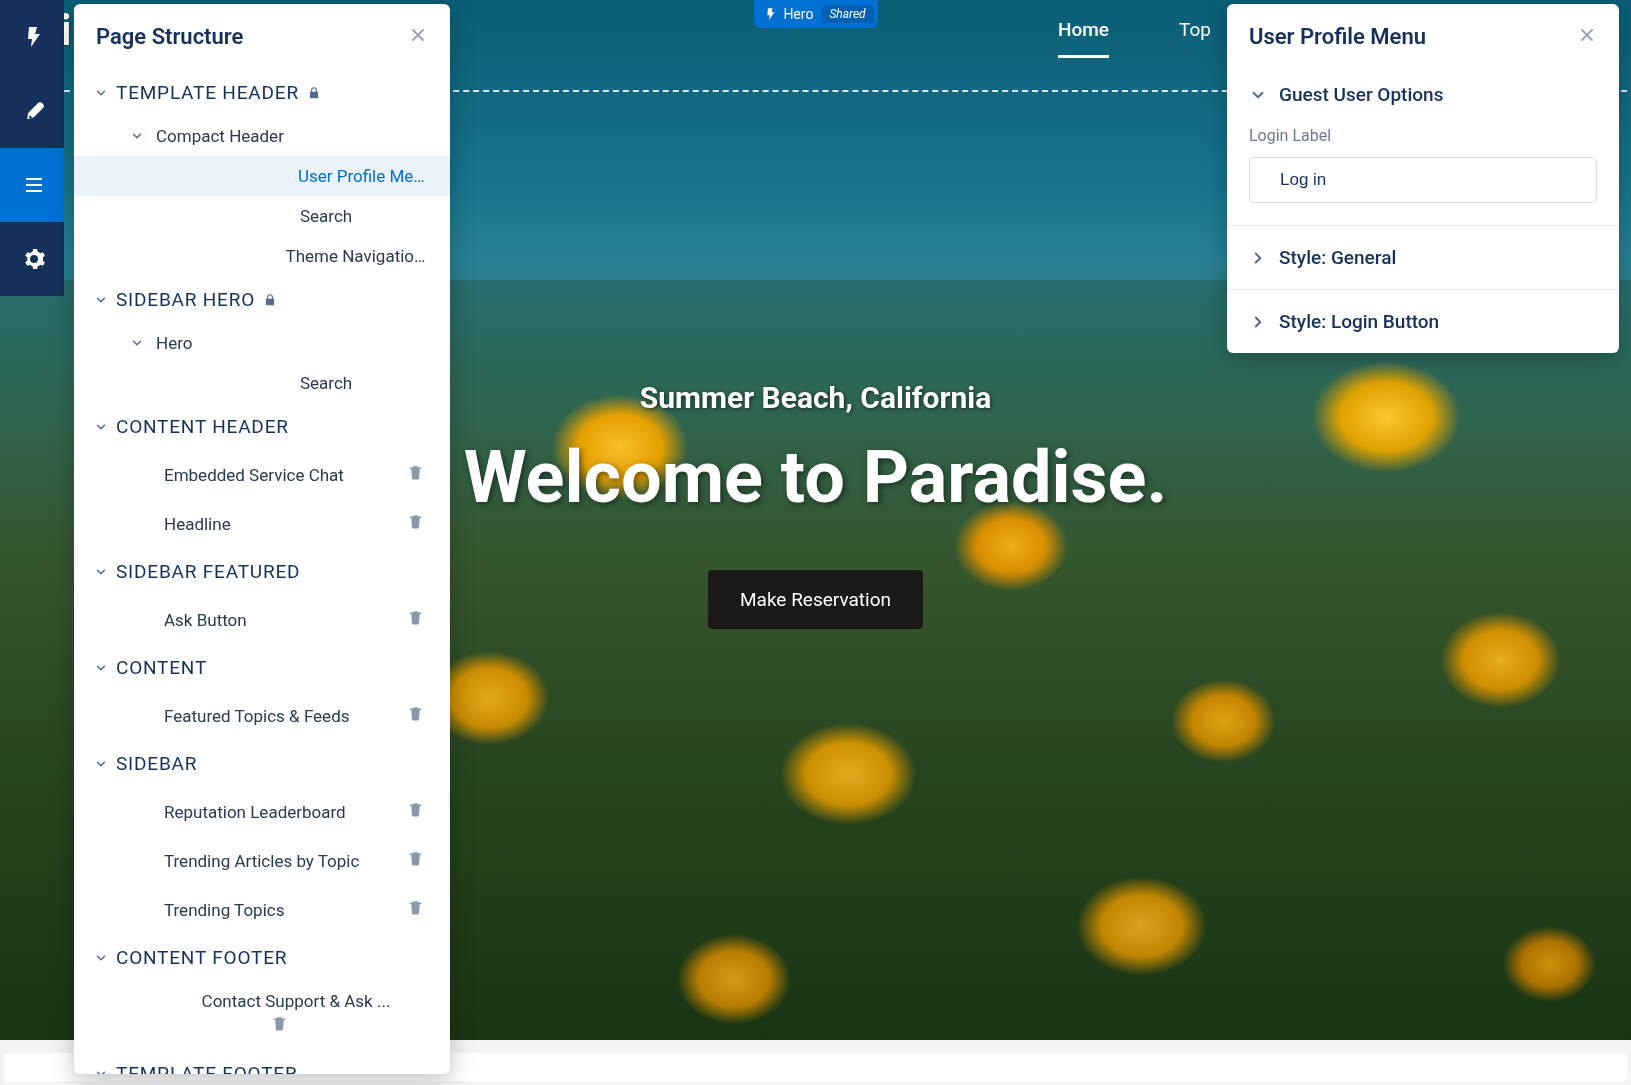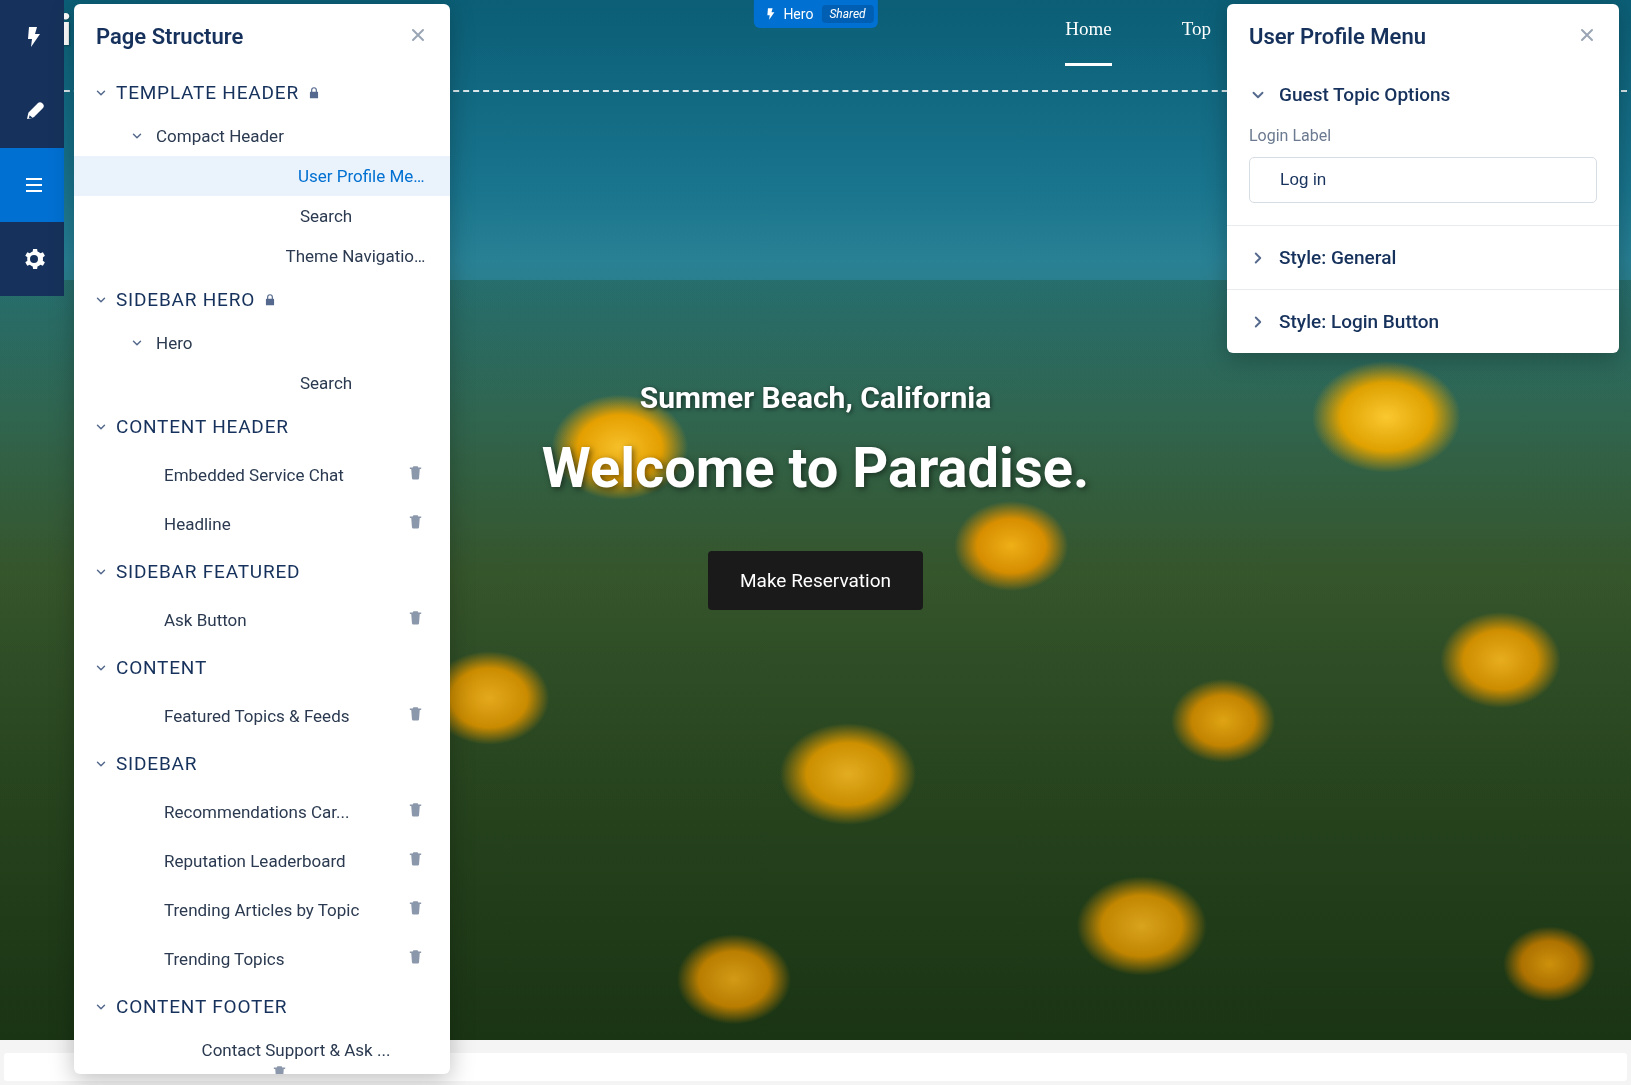--- a/index.html
+++ b/index.html
@@ -107,38 +107,38 @@
 
 .hero-nav {
   position: absolute;
   top: 18px; right: 420px;
   display: flex;
   gap: 70px;
   color: #fff;
   font-size: 19px;
   z-index: 5;
 }
-.hero-nav .nav-item { padding-bottom: 23px; font-family: Liberation Serif, serif; }
+.hero-nav .nav-item { padding-bottom: 14px; }
 .hero-nav .nav-item.active { border-bottom: 3px solid #fff; font-weight: 500; }
 
 
 .hero-center {
   position: absolute;
   top: 380px; left: 0; right: 0;
   text-align: center;
   color: #fff;
   z-index: 4;
 }
 .hero-center .sub {
   font-size: 30px;
   font-weight: 700;
   text-shadow: 1px 1px 4px rgba(0,0,0,0.6);
 }
 .hero-center .main {
-  font-size: 56px;
+  font-size: 72px;
   font-weight: 700;
   margin-top: 20px;
   text-shadow: 2px 2px 6px rgba(0,0,0,0.5);
 }
 .hero-center .cta {
   display: inline-block;
   margin-top: 50px;
   background: #1a1a1a;
   color: #fff;
   font-size: 19px;
@@ -464,30 +464,20 @@
       <div class="ps-section">
         <svg class="chev" viewBox="0 0 24 24">
           <path d="M6 9l6 6 6-6" fill="none" stroke="#54698d" stroke-width="2.5" stroke-linecap="round" stroke-linejoin="round"></path>
         </svg>
         <span class="lbl">SIDEBAR</span>
       </div>
       <div class="ps-item" style="padding: 10px 22px 10px 56px;">
         <span class="item-row" style="padding-left: 0px;">
           <span style="width:0px;display:inline-block"></span>
           <span style="width:0px"></span>
-          <span class="lbl" style="margin-left: 34px;">Recommendations Car...</span>
-        </span>
-        <span class="del"><svg viewBox="0 0 24 24">
-            <path d="M6 7h12l-1 13a2 2 0 01-2 2H9a2 2 0 01-2-2L6 7zm3-4h6l1 2h4v2H4V5h4l1-2z"></path>
-          </svg></span>
-      </div>
-      <div class="ps-item" style="padding: 10px 22px 10px 56px;">
-        <span class="item-row" style="padding-left: 0px;">
-          <span style="width:0px;display:inline-block"></span>
-          <span style="width:0px"></span>
           <span class="lbl" style="margin-left: 34px;">Reputation Leaderboard</span>
         </span>
         <span class="del"><svg viewBox="0 0 24 24">
             <path d="M6 7h12l-1 13a2 2 0 01-2 2H9a2 2 0 01-2-2L6 7zm3-4h6l1 2h4v2H4V5h4l1-2z"></path>
           </svg></span>
       </div>
       <div class="ps-item" style="padding: 10px 22px 10px 56px;">
         <span class="item-row" style="padding-left: 0px;">
           <span style="width:0px;display:inline-block"></span>
           <span style="width:0px"></span>
@@ -540,21 +530,21 @@
           <path d="M18 6L6 18M6 6l12 12" stroke="currentColor" stroke-width="2.4" fill="none" stroke-linecap="round"></path>
         </svg>
     </span>
   </div>
   <div id="props-body">
       <div class="props-section">
         <div class="props-sec-head">
           <svg class="chev" viewBox="0 0 24 24">
             <path d="M6 9l6 6 6-6" fill="none" stroke="#54698d" stroke-width="2.5" stroke-linecap="round" stroke-linejoin="round"></path>
           </svg>
-          <span>Guest Topic Options</span>
+          <span>Guest User Options</span>
         </div>
         <div class="props-body"><div class="field-label">Login Label</div><input class="field-input" value="Log in" style=""></div>
       </div>
       <div class="props-section">
         <div class="props-sec-head">
           <svg class="chev" viewBox="0 0 24 24">
             <path d="M9 6l6 6-6 6" fill="none" stroke="#54698d" stroke-width="2.5" stroke-linecap="round" stroke-linejoin="round"></path>
           </svg>
           <span>Style: General</span>
         </div>

